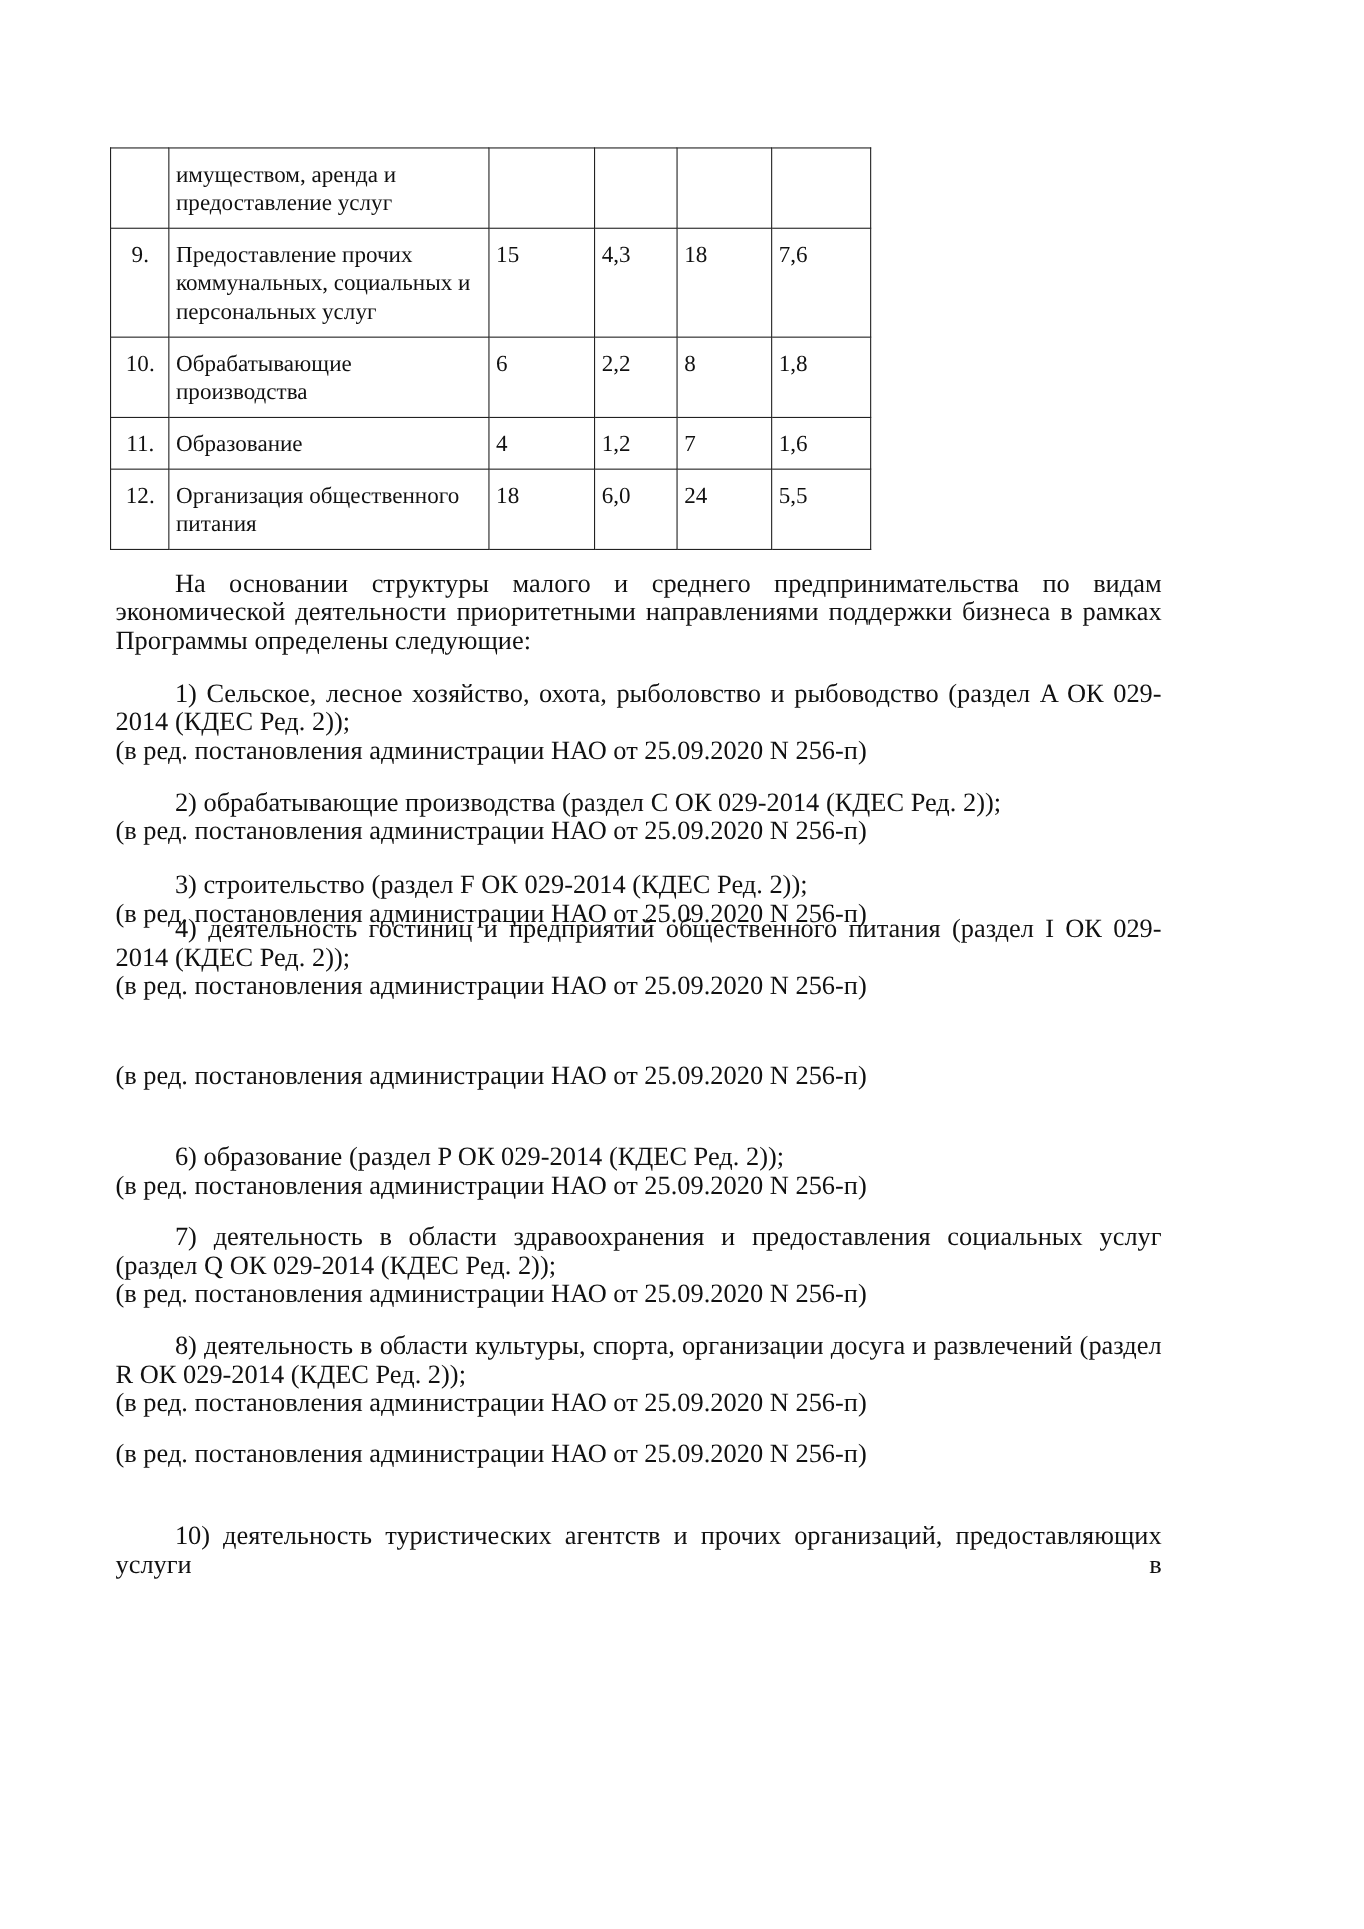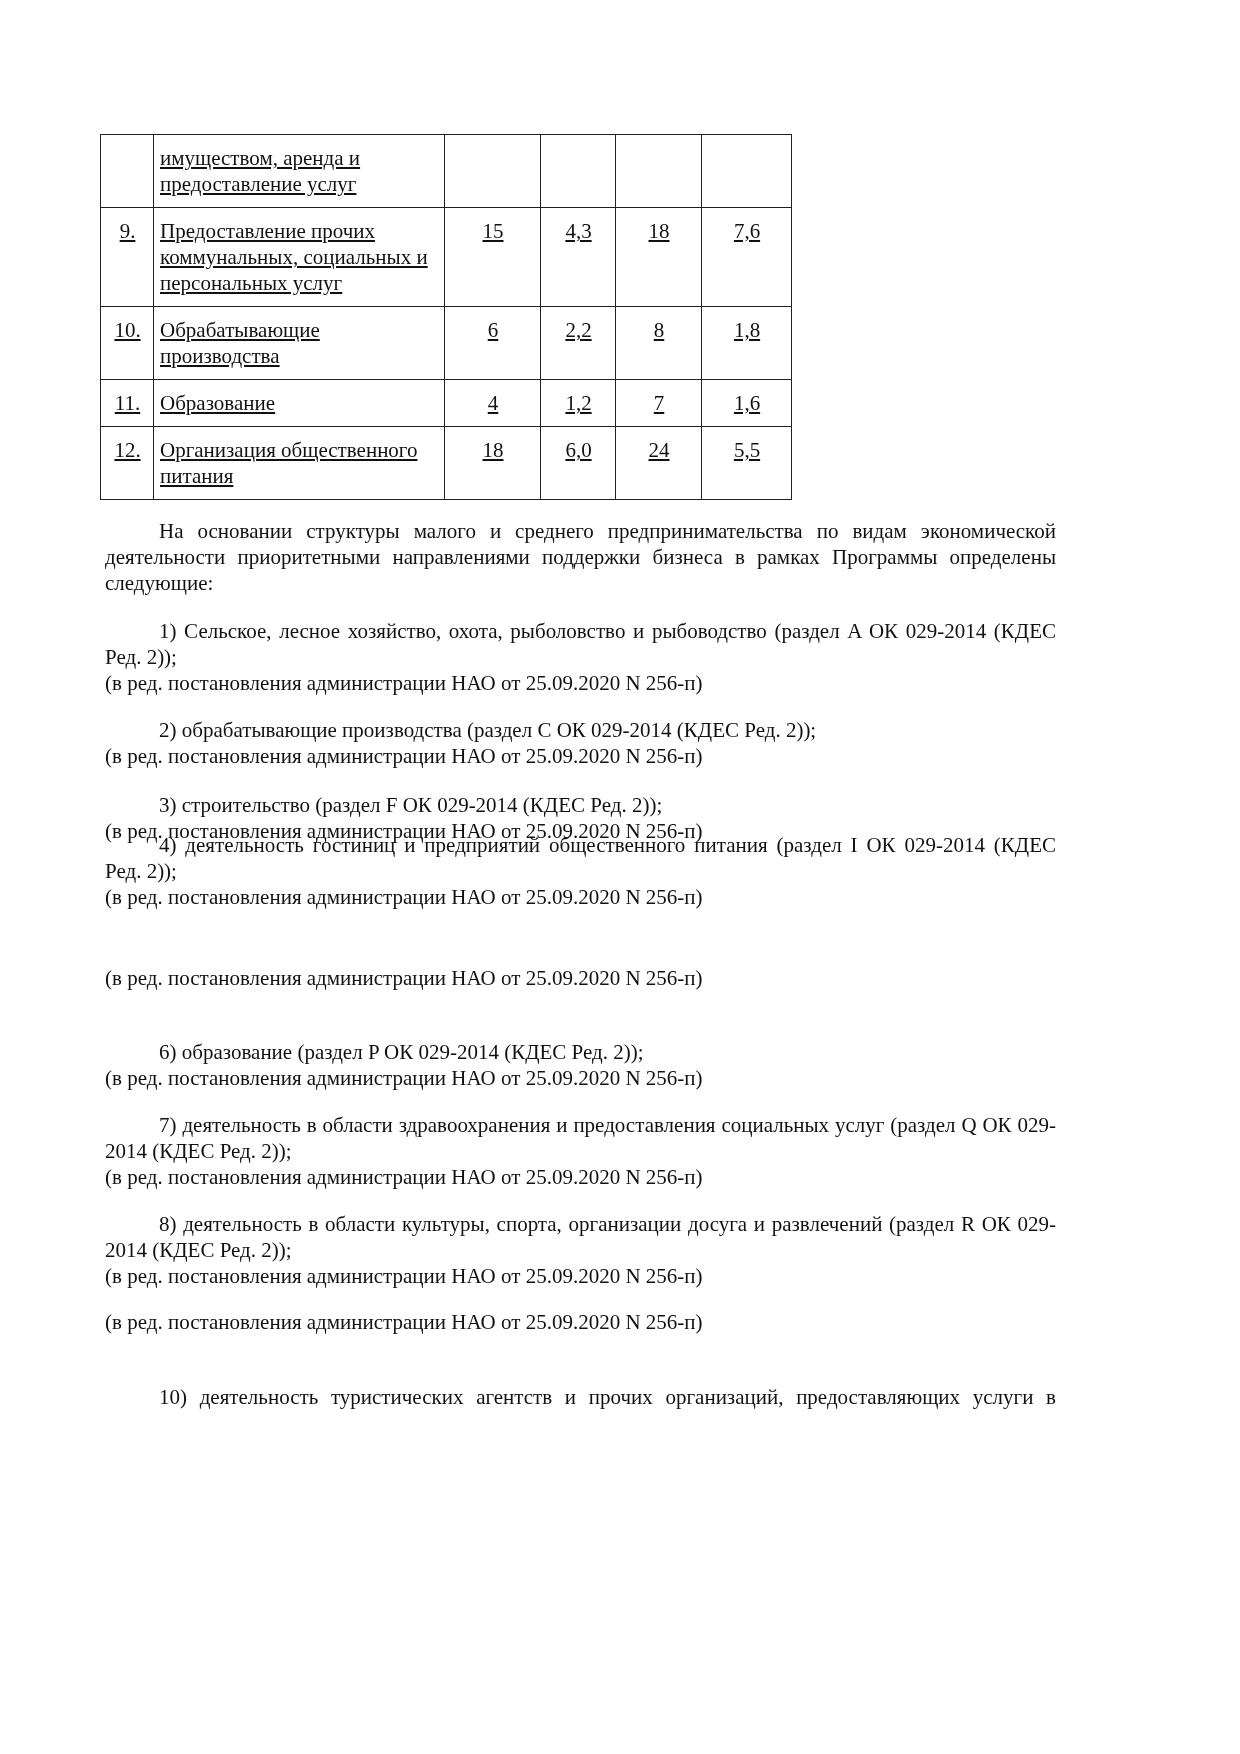--- a/index.html
+++ b/index.html
@@ -10,39 +10,38 @@
   }
   table.data-table {
     position: absolute; left: 100px; top: 134px;
     border-collapse: collapse;
     font-size: 21px; line-height: 26px;
   }
   table.data-table td {
     border: 1.5px solid #222;
     vertical-align: top;
     padding: 10px 5px 10px 6px;
-    text-decoration: underline;
   }
   td.num { text-align: center; }
-  td.val { text-align: center; }
+  td.val { text-align: left; }
   .c0 { width: 41px; }
   .c1 { width: 279px; }
   .c2 { width: 84px; }
   .c3 { width: 63px; }
   .c4 { width: 74px; }
   .c5 { width: 78px; }
   tr.r0 td { height: 52px; }
   tr.r1 td { height: 74px; }
   tr.r2 td { height: 51px; }
   tr.r3 td { height: 26px; }
   tr.r4 td { height: 49px; }
 
   .text-block {
     position: absolute; left: 105px; width: 951px;
-    font-size: 21px; line-height: 26px;
+    font-size: 24px; line-height: 26px;
   }
   .para { text-align: justify; text-indent: 54px; margin: 0; }
   .para.last { text-align-last: justify; }
   .amend { margin: 0; text-indent: 0; }
 </style>
 </head>
 <body>
 
 <table class="data-table">
   <tbody>

